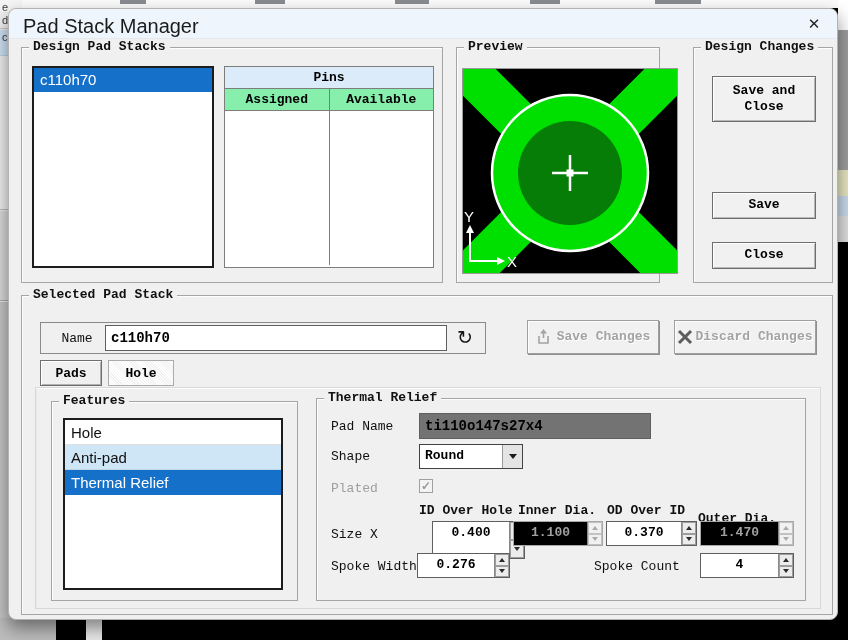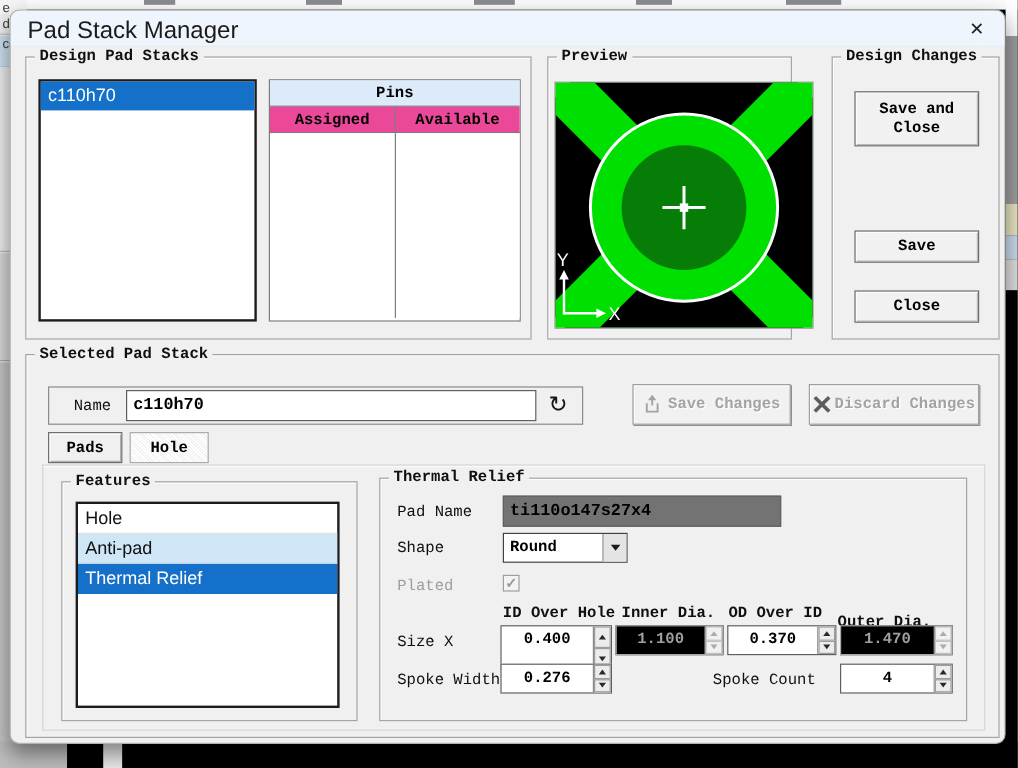--- a/index.html
+++ b/index.html
@@ -38,21 +38,21 @@
   .listbox { position:absolute; background:#fff; border:2px solid #1c1c1c; }
   .lrow { height:25px; line-height:25px; padding-left:6px; font-size:15px; color:#101010; }
   .lrow.sel { background:#1470c8; color:#fff; }
   .lrow.hl { background:#cfe6f6; }
   .stackrow { height:24px; line-height:24px; background:#1470c8; color:#fff; font-size:15px; padding-left:6px; }
 
   
   .pins { position:absolute; border:1px solid #7d7d7d; background:#fff; }
   .pins-head { height:22px; background:#dcebf9; border-bottom:1px solid #7d7d7d; text-align:center;
                font-family:"Liberation Mono", monospace; font-size:13px; font-weight:700; line-height:21px; }
-  .pins-sub { display:flex; height:22px; border-bottom:1px solid #7d7d7d; background:#ec4899; }
+  .pins-sub { display:flex; height:22px; border-bottom:1px solid #7d7d7d; background:#86efac; }
   .pins-sub div { flex:1; text-align:center; font-family:"Liberation Mono", monospace; font-size:13px; font-weight:700; line-height:21px; }
   .pins-sub div:first-child { border-right:1px solid #7d7d7d; }
   .pins-body { display:flex; height:154px; }
   .pins-body div { flex:1; background:#fff; }
   .pins-body div:first-child { border-right:1px solid #7d7d7d; }
 
   
   .btn { position:absolute; background:#f1f1f1; border:1px solid #6e6e6e;
          box-shadow:inset 1px 1px 0 #ffffff, inset -1px -1px 0 #b8b8b8;
          font-family:"Liberation Mono", monospace; font-size:13px; font-weight:700; color:#000;
@@ -258,21 +258,21 @@
           <span class="mono abs graylab" style="left:14px;top:82px;">Plated</span>
           <div class="checkbox" style="left:102px;top:80px;">✓</div>
 
           <span class="hdr" style="left:102px;top:104px;">ID Over Hole</span>
           <span class="hdr" style="left:201px;top:104px;">Inner Dia.</span>
           <span class="hdr" style="left:290px;top:104px;">OD Over ID</span>
           <span class="hdr" style="left:381px;top:112px;">Outer Dia.</span>
 
           <span class="mono abs" style="left:14px;top:128px;">Size X</span>
 
-          <div class="spin" style="left:100px;top:122px;width:93px;height:38px;">
+          <div class="spin" style="left:115px;top:122px;width:93px;height:38px;">
             <div class="sval">0.400</div>
             <div class="sbtns">
                 <div class="sb">
                   <i class="tu"></i>
                 </div>
                 <div class="sb">
                   <i class="td"></i>
                 </div>
               </div>
           </div>

